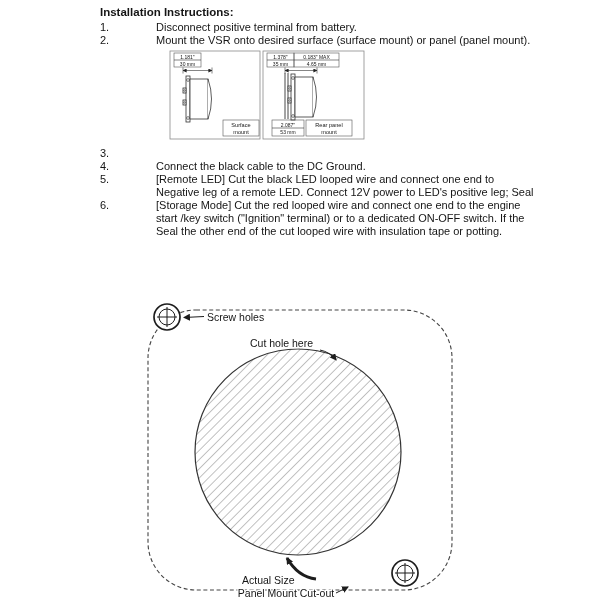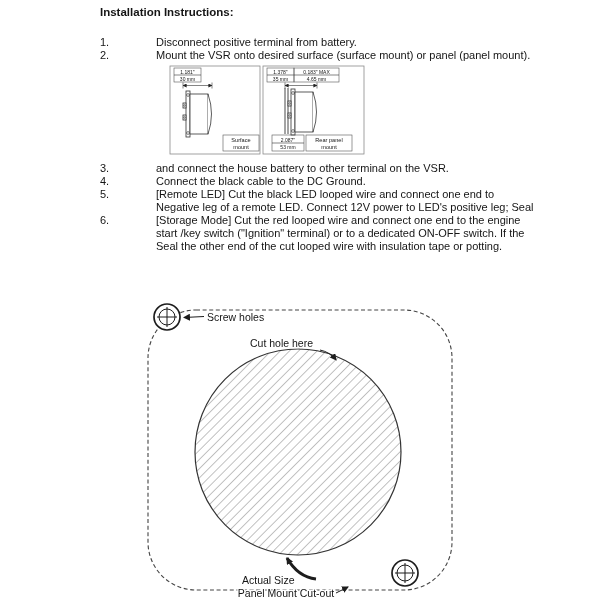--- a/index.html
+++ b/index.html
@@ -1,21 +1,21 @@
 <!DOCTYPE html>
 <html><head>
 <meta charset="utf-8">
 <style>
   html,body{margin:0;padding:0;}
   body{
     width:600px;height:600px;background:#ffffff;position:relative;
     font-family:"Liberation Sans", sans-serif;color:#151515;overflow:hidden;
   }
   .content{position:absolute;left:100px;top:6px;width:430px;}
-  .title{font-weight:bold;font-size:11.5px;line-height:13px;margin-bottom:17px;}
+  .title{font-weight:bold;font-size:11.5px;line-height:13px;margin-bottom:2px;}
   .step{display:flex;font-size:11px;line-height:13px;}
   .step .num{width:13px;flex:none;}
   .step .lines{flex:1;}
   .step .lines div{white-space:nowrap;padding-left:43px;}
   .mounts-wrap{margin:2px 0 2px 69px;width:196px;height:96px;}
   svg text{font-family:"Liberation Sans", sans-serif;fill:#151515;}
   svg text.dim{font-size:5px;}
   svg text.lbl{font-size:5.6px;}
   svg text.cap{font-size:10.5px;paint-order:stroke;stroke:#ffffff;stroke-width:2.5px;}
   .frame{fill:none;stroke:#8a8a8a;stroke-width:0.8;}
@@ -115,21 +115,20 @@
       <text x="119" y="85.4" class="dim" text-anchor="middle">53 mm</text>
       <rect x="137" y="71" width="46" height="16" class="dimbox"></rect>
       <text x="160" y="77.8" class="lbl" text-anchor="middle">Rear panel</text>
       <text x="160" y="84.8" class="lbl" text-anchor="middle">mount</text>
     </svg>
   </div>
 
   <div class="step">
     <span class="num">3.</span>
     <div class="lines">
-      <div>and connect the house battery to other terminal on the VSR.</div>
     </div>
   </div>
 
   <div class="step">
     <span class="num">4.</span>
     <div class="lines">
         <div>Connect the black cable to the DC Ground.</div>
       </div>
   </div>
 

